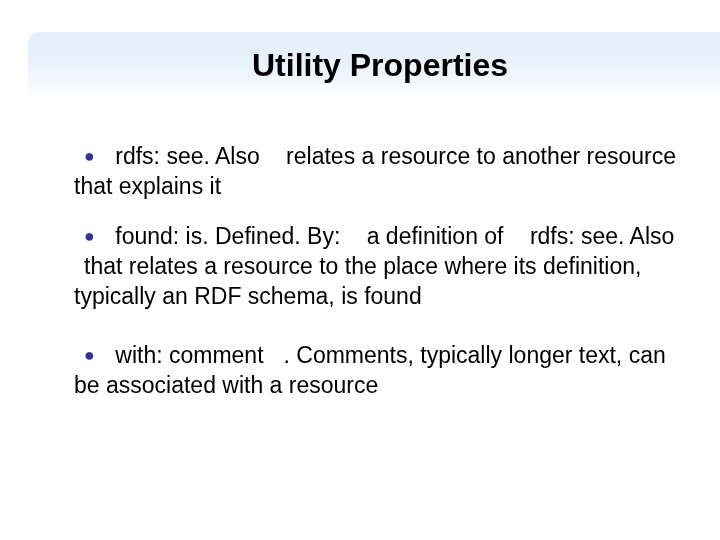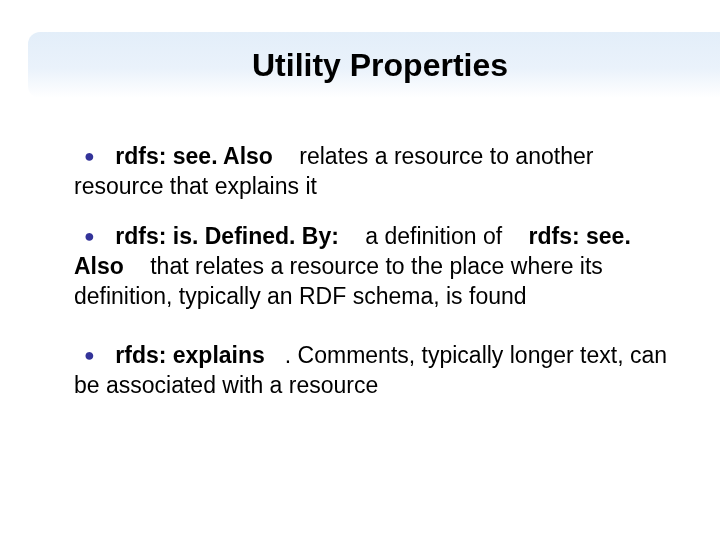--- a/index.html
+++ b/index.html
@@ -35,40 +35,40 @@
   }
   .bullet-item.spaced {
     margin-bottom: 30px;
   }
   .dot {
     color: #333399;
     font-size: 18px;
     vertical-align: 2px;
     margin-right: 4px;
   }
-  .bold { font-weight: bold; }
+  .bold { font-weight: normal; }
 </style>
 </head>
 <body>
 
 <div class="title-bar">
   <div class="title">Utility Properties</div>
 </div>
 
 <div class="content">
 
   <div class="bullet-item">
     <span class="dot">●</span>
     <span class="bold">rdfs: see. Also</span><span> relates a resource to another resource that explains it</span>
   </div>
 
   <div class="bullet-item spaced">
     <span class="dot">●</span>
-    <span class="bold">rdfs: is. Defined. By:</span><span> a definition of </span><span class="bold">rdfs: see. Also</span><span> that relates a resource to the place where its definition, typically an RDF schema, is found</span>
+    <span class="bold">found: is. Defined. By:</span><span> a definition of </span><span class="bold">rdfs: see. Also</span><span> that relates a resource to the place where its definition, typically an RDF schema, is found</span>
   </div>
 
   <div class="bullet-item spaced">
     <span class="dot">●</span>
-    <span class="bold">rfds: explains</span><span>. Comments, typically longer text, can be associated with a resource</span>
+    <span class="bold">with: comment</span><span>. Comments, typically longer text, can be associated with a resource</span>
   </div>
 
 
 </div>
 
 </body></html>

